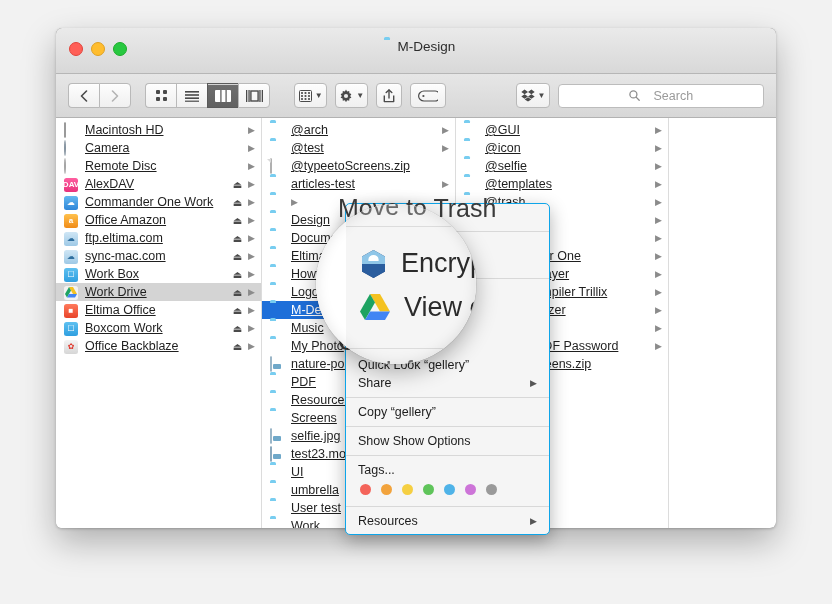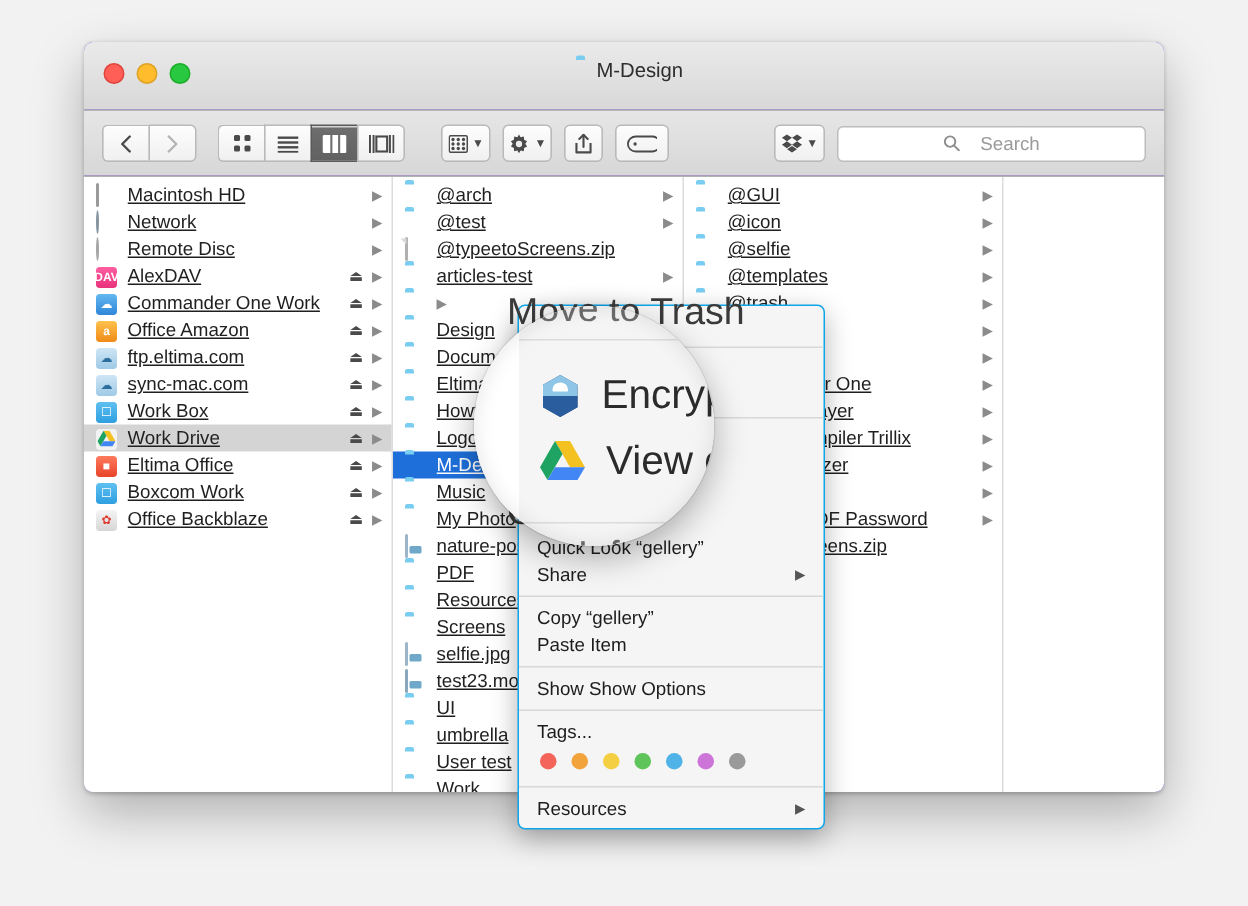--- a/index.html
+++ b/index.html
@@ -5,21 +5,21 @@
   html,body{margin:0;padding:0;}
   body{
     width:832px;height:604px;overflow:hidden;
     background:#f2f2f2;
     font-family:"Liberation Sans","DejaVu Sans",sans-serif;
     -webkit-font-smoothing:antialiased;
   }
   
   .window{
     position:absolute;left:56px;top:28px;width:720px;height:500px;
-    background:#6d28d9;border-radius:6px;overflow:hidden;
+    background:#737373;border-radius:6px;overflow:hidden;
     box-shadow:0 14px 34px rgba(0,0,0,.28),0 1px 3px rgba(0,0,0,.22);
   }
   .titlebar{
     position:relative;height:45px;
     background:linear-gradient(#eaeaea,#d8d8d8);
     border-bottom:1px solid #b6b6b6;
   }
   .traffic{position:absolute;left:13px;top:14px;display:flex;gap:8px;}
   .tl{width:12px;height:12px;border-radius:50%;display:block;}
   .tl.red{background:#ff5f57;border:.5px solid #e1443b;}
@@ -259,21 +259,21 @@
 
   <div class="content">
     <div class="sidebar" id="sidebar">
         <div class="row">
           <span class="ic"><span class="disk"></span></span>
           <span class="nm">Macintosh HD</span>
           <span class="arrow">▶</span>
         </div>
         <div class="row">
           <span class="ic"><span class="globe"></span></span>
-          <span class="nm">Network</span>
+          <span class="nm">Camera</span>
           <span class="arrow">▶</span>
         </div>
         <div class="row">
           <span class="ic"><span class="cd"></span></span>
           <span class="nm">Remote Disc</span>
           <span class="arrow">▶</span>
         </div>
         <div class="row">
           <span class="ic">
             <span class="sq" style="background:linear-gradient(#ff5ea0,#e8327c);display:flex;align-items:center;justify-content:center;font-size:8px;color:#fff;font-weight:bold">DAV</span>
@@ -561,21 +561,20 @@
   <div class="mi" style="visibility:hidden">Get Info</div>
   <div class="mi">Duplicate</div>
   <div class="mi">Make Alias</div>
   <div class="mi">Quick Look “gellery”</div>
   <div class="mi">
     <span>Share</span>
     <span class="sub">▶</span>
   </div>
   <div class="sepr"></div>
   <div class="mi">Copy “gellery”</div>
-  <div class="mi">Paste Item</div>
   <div class="sepr"></div>
   <div class="mi">Show Show Options</div>
   <div class="sepr"></div>
   <div class="mi">Tags...</div>
   <div class="tagrow" id="tagrow">
       <span class="tagdot" style="background: rgb(244, 100, 90);"></span>
       <span class="tagdot" style="background: rgb(242, 163, 60);"></span>
       <span class="tagdot" style="background: rgb(245, 207, 66);"></span>
       <span class="tagdot" style="background: rgb(95, 196, 90);"></span>
       <span class="tagdot" style="background: rgb(79, 179, 232);"></span>

